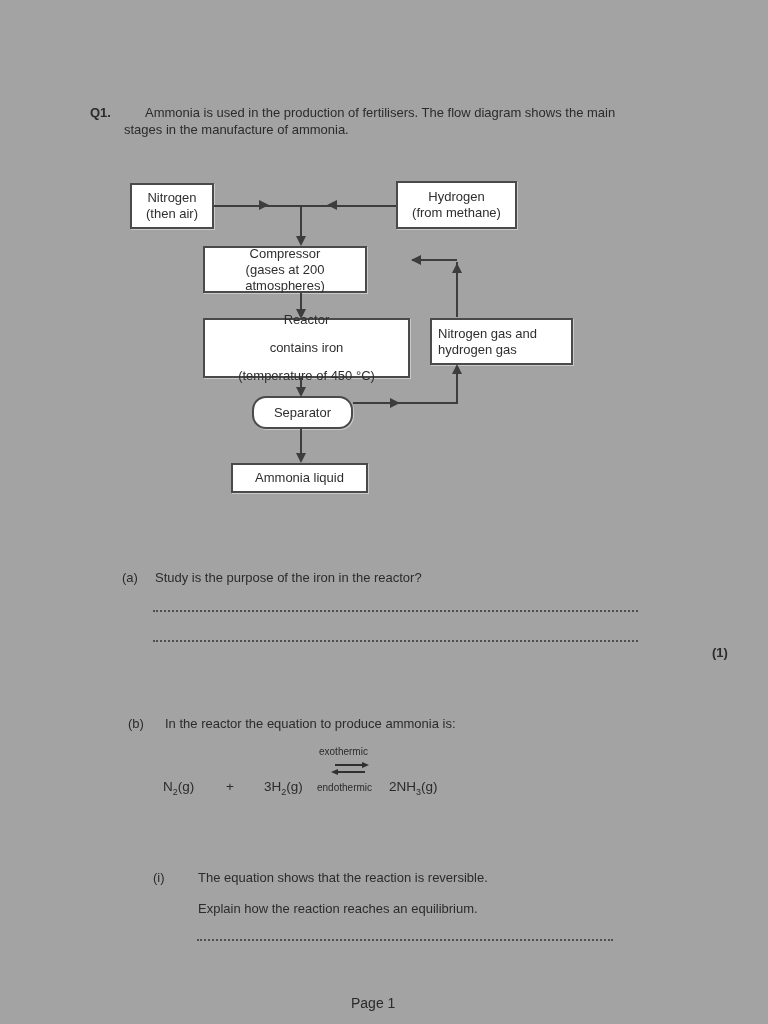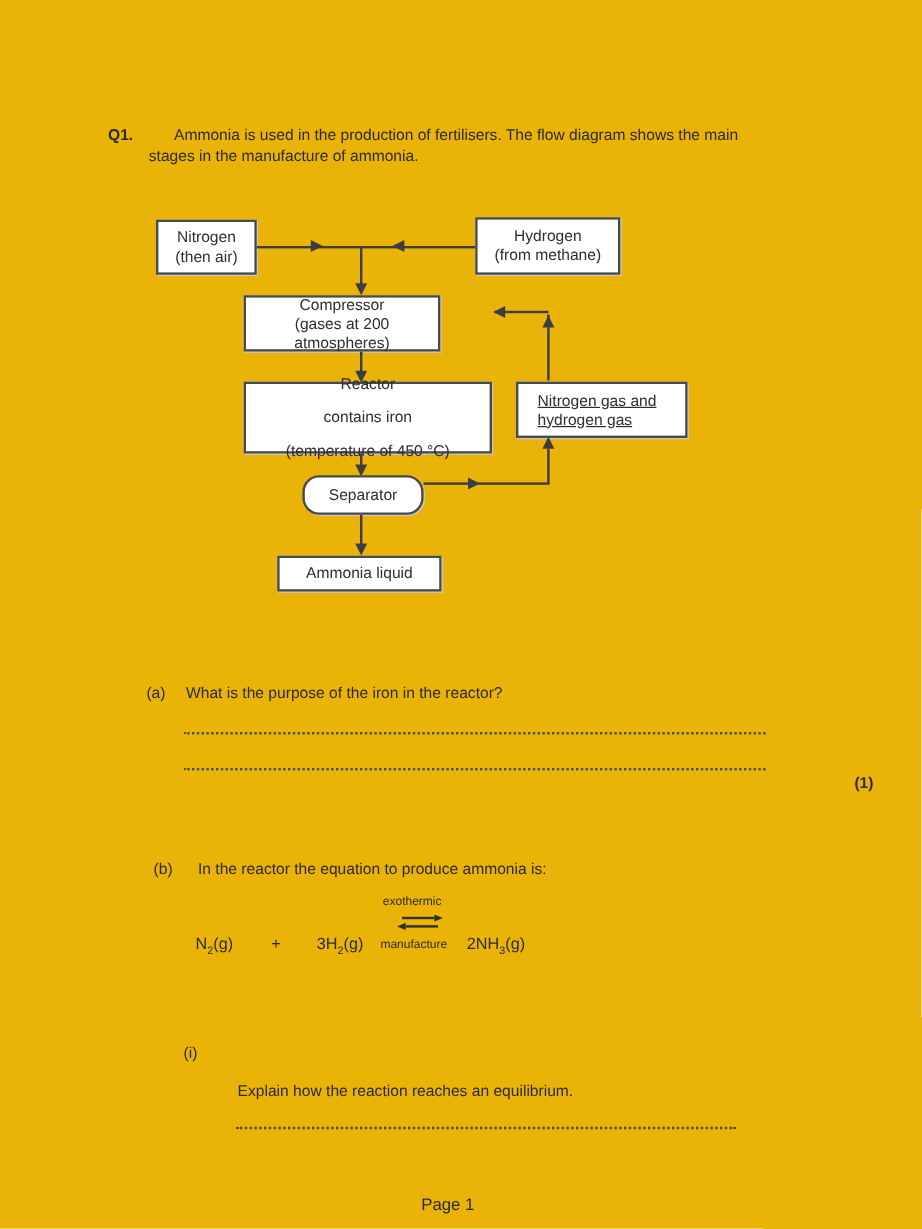--- a/index.html
+++ b/index.html
@@ -1,34 +1,34 @@
 <!DOCTYPE html>
 <html><head>
 <meta charset="utf-8">
 <style>
   html,body{margin:0;padding:0;background:#ffffff;}
   .page{
     position:relative;
     width:768px;height:1024px;
-    background:#eab308;
+    background:#a3a3a3;
     font-family:"Liberation Sans","DejaVu Sans",sans-serif;
     font-size:13px;line-height:16px;color:#2b2b2b;
     overflow:hidden;
   }
   .abs{position:absolute;white-space:nowrap;}
   .bold{font-weight:bold;}
   
   .fbox{
     position:absolute;box-sizing:border-box;
     border:2px solid #4a4a4a;background:#ffffff;
     box-shadow:1px 1px 0 #c9c9c9;
     display:flex;flex-direction:column;align-items:center;justify-content:center;
     text-align:center;font-size:13px;line-height:16px;color:#2e2e2e;
   }
-  .fbox.left-text{align-items:flex-start;text-align:left;padding-left:16px;text-decoration:underline;}
+  .fbox.left-text{align-items:flex-start;text-align:left;padding-left:6px;}
   
   .hline{position:absolute;height:2px;background:#3d3d3d;}
   .vline{position:absolute;width:2px;background:#3d3d3d;}
   .arr{position:absolute;width:0;height:0;border-style:solid;border-color:transparent;}
   .arr-right{border-width:5px 0 5px 10px;border-left-color:#3d3d3d;}
   .arr-left{border-width:5px 10px 5px 0;border-right-color:#3d3d3d;}
   .arr-down{border-width:10px 5px 0 5px;border-top-color:#3d3d3d;}
   .arr-up{border-width:0 5px 10px 5px;border-bottom-color:#3d3d3d;}
   
   .dotline{position:absolute;height:0;border-top:2px dotted #4f4f4f;}
@@ -108,42 +108,43 @@
     <div class="vline" style="left:456px;top:374px;height:29px;"></div>
     <div class="arr arr-up" style="left:452px;top:364px;"></div>
 
     <div class="vline" style="left:456px;top:262px;height:55px;"></div>
     <div class="arr arr-up" style="left:452px;top:263px;"></div>
     <div class="hline" style="left:412px;top:259px;width:45px;"></div>
     <div class="arr arr-left" style="left:411px;top:255px;"></div>
   </div>
 
   <div class="abs" style="left:122px;top:570px;">(a)</div>
-  <div class="abs" style="left:155px;top:570px;">What is the purpose of the iron in the reactor?</div>
+  <div class="abs" style="left:155px;top:570px;">Study is the purpose of the iron in the reactor?</div>
   <div class="dotline" style="left:153px;top:610px;width:485px;"></div>
   <div class="dotline" style="left:153px;top:640px;width:485px;"></div>
   <div class="abs bold" style="left:712px;top:645px;">(1)</div>
 
   <div class="abs" style="left:128px;top:716px;">(b)</div>
   <div class="abs" style="left:165px;top:716px;">In the reactor the equation to produce ammonia is:</div>
 
   <div>
     <div class="smalllbl" style="left:319px;top:746px;">exothermic</div>
 
     <div class="eqbar" style="left:335px;top:764px;width:27px;"></div>
     <div class="eqhead-r" style="left:362px;top:762px;"></div>
     <div class="eqbar" style="left:338px;top:771px;width:27px;"></div>
     <div class="eqhead-l" style="left:331px;top:769px;"></div>
 
     <div class="eqtok" style="left:163px;top:779px;"><span>N</span><sub>2</sub><span>(g)</span></div>
     <div class="eqtok" style="left:226px;top:779px;">+</div>
     <div class="eqtok" style="left:264px;top:779px;"><span>3H</span><sub>2</sub><span>(g)</span></div>
-    <div class="smalllbl" style="left:317px;top:782px;">manufacture</div>
+    <div class="smalllbl" style="left:317px;top:782px;">endothermic</div>
     <div class="eqtok" style="left:389px;top:779px;"><span>2NH</span><sub>3</sub><span>(g)</span></div>
   </div>
 
   <div class="abs" style="left:153px;top:870px;">(i)</div>
+  <div class="abs" style="left:198px;top:870px;">The equation shows that the reaction is reversible.</div>
   <div class="abs" style="left:198px;top:901px;">Explain how the reaction reaches an equilibrium.</div>
   <div class="dotline" style="left:197px;top:939px;width:416px;"></div>
 
   <div class="abs" style="left:351px;top:995px;font-size:14px;">Page 1</div>
 
 </div>
 
 </body></html>

